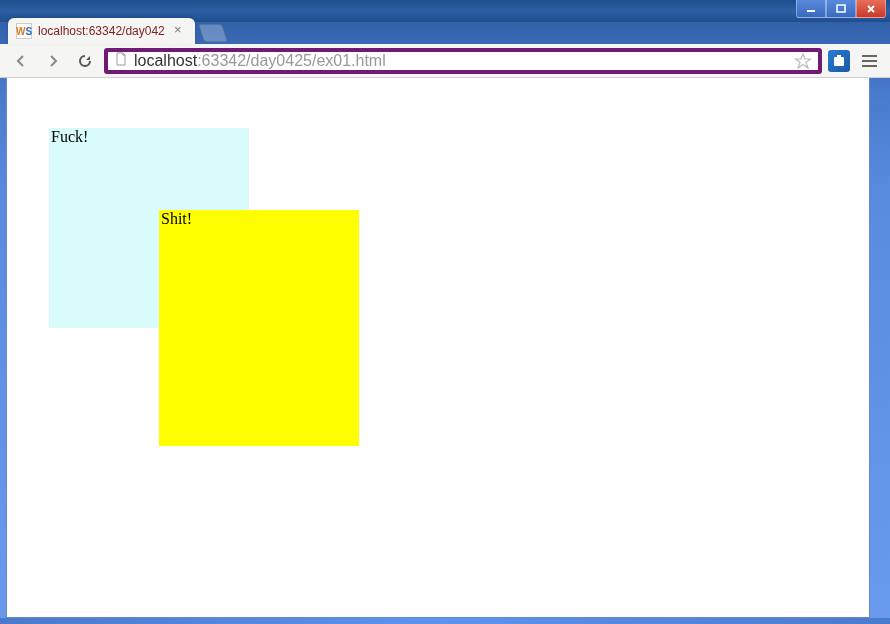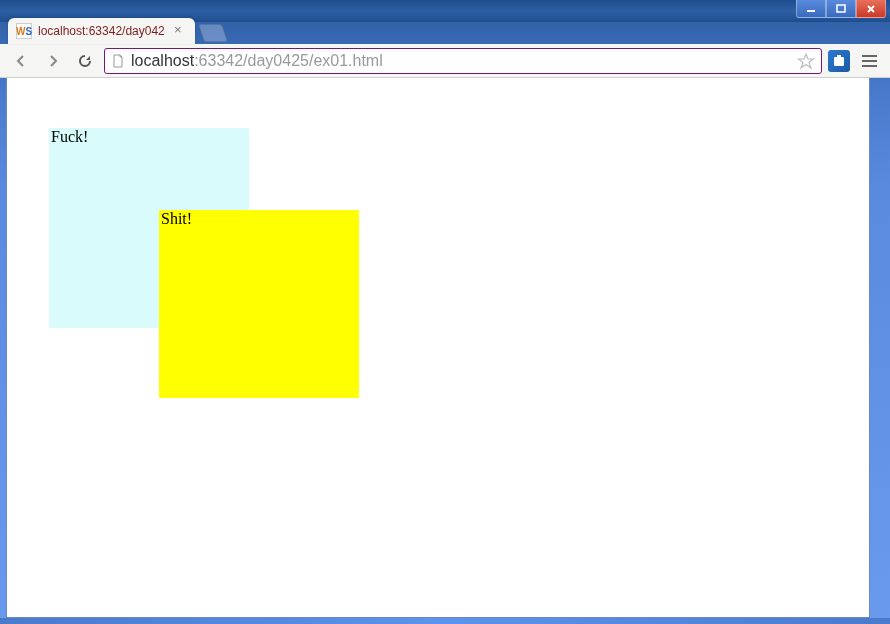--- a/index.html
+++ b/index.html
@@ -145,24 +145,23 @@
       border-radius: 3px;
       cursor:pointer;
     }
     .nav-btn.enabled { color: #555; }
     .nav-btn svg { width: 16px; height: 16px; }
 
     .omnibox {
       flex: 1;
       height: 26px;
       background: #fff;
-      border: 1px solid #701a75;
+      border: 4px solid #701a75;
       border-radius: 3px;
       display: flex;
-      align-items: center;
       padding: 0 6px;
       gap: 6px;
     }
 
     .page-icon {
       width: 14px; height: 14px;
       color: #999;
     }
 
     .url {
@@ -325,18 +324,18 @@
     <div class="menu-btn">
       <div></div>
       <div></div>
       <div></div>
     </div>
   </div>
 
   <div class="viewport">
     <div class="page">
       <div class="box1" style="left:42px;top:50px;width:200px;height:200px;background:#d9fbfb;">Fuck!</div>
-      <div class="box2" style="left:152px;top:132px;width:200px;height:188px;background:#ffff00;">Shit!</div>
+      <div class="box2" style="left:152px;top:132px;width:200px;height:236px;background:#ffff00;">Shit!</div>
     </div>
   </div>
 
 </div>
 <div class="desktop-reflection"></div>
 
 </body></html>

